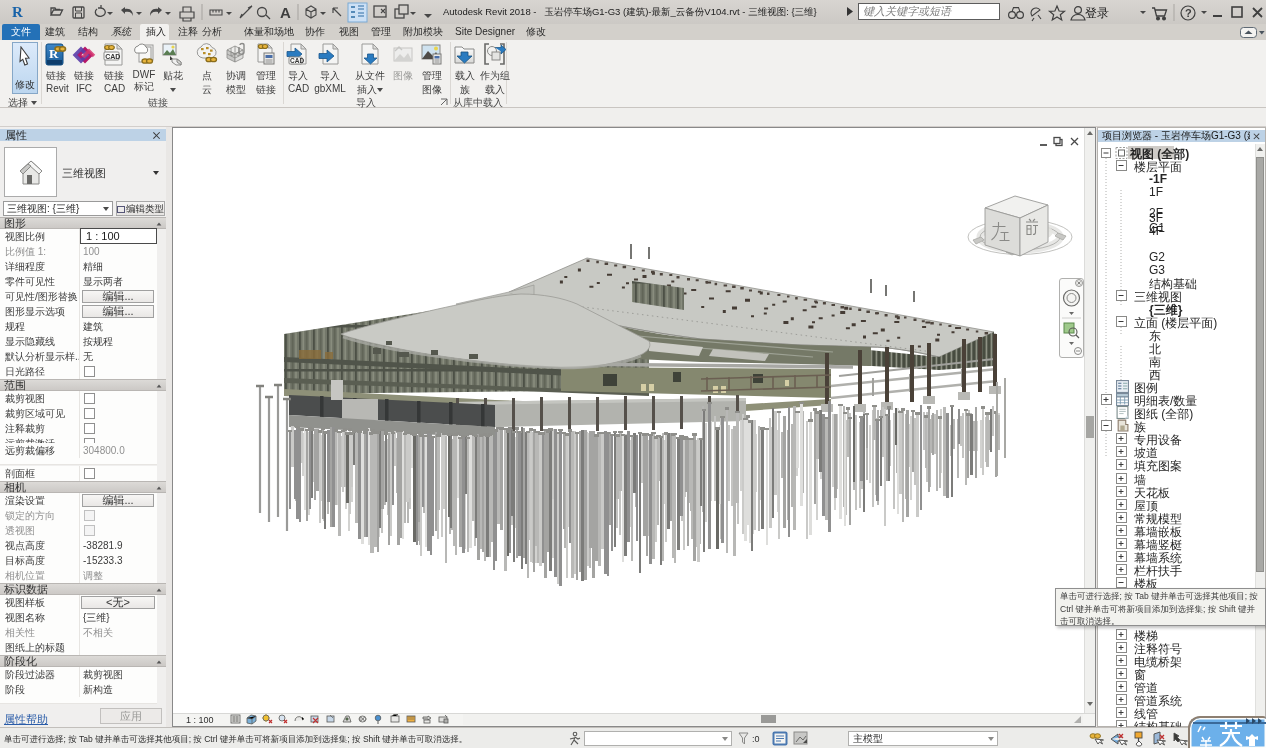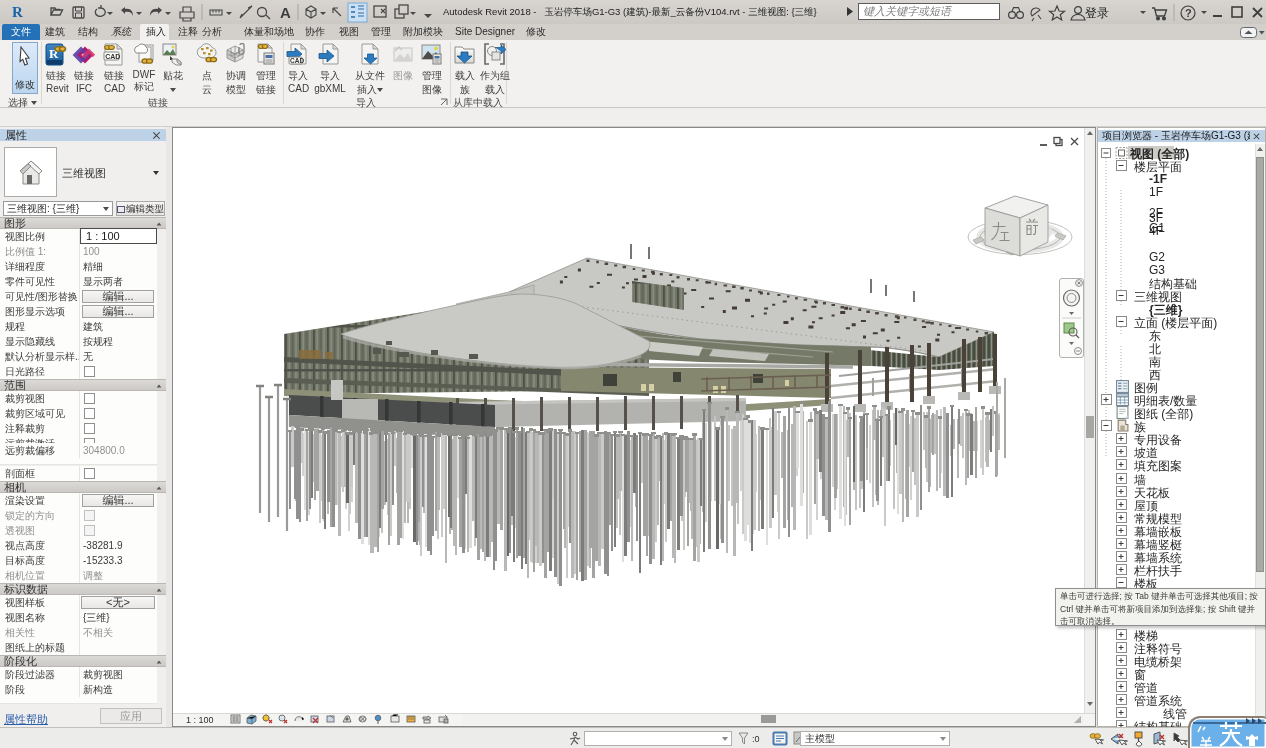--- a/index.html
+++ b/index.html
@@ -968,34 +968,35 @@
 <div class="tx trow" style="left:36px;top:552px;">管道</div>
 <svg class="abs" style="left:18px;top:566px" width="11" height="11" viewBox="0 0 11 11">
       <rect x="0.5" y="0.5" width="10" height="10" fill="#fff" stroke="#8a8a88"></rect>
       <path d="M2.5 5.5 h5 M5 3 v5" stroke="#3a3a3a"></path>
     </svg>
 <div class="tx trow" style="left:36px;top:565px;">管道系统</div>
 <svg class="abs" style="left:18px;top:579px" width="11" height="11" viewBox="0 0 11 11">
       <rect x="0.5" y="0.5" width="10" height="10" fill="#fff" stroke="#8a8a88"></rect>
       <path d="M2.5 5.5 h5 M5 3 v5" stroke="#3a3a3a"></path>
     </svg>
-<div class="tx trow" style="left:36px;top:578px;margin-left:29px;">线管</div>
+<div class="tx trow" style="left:36px;top:578px;">线管</div>
 <svg class="abs" style="left:18px;top:592px" width="11" height="11" viewBox="0 0 11 11">
       <rect x="0.5" y="0.5" width="10" height="10" fill="#fff" stroke="#8a8a88"></rect>
       <path d="M2.5 5.5 h5 M5 3 v5" stroke="#3a3a3a"></path>
     </svg>
 <div class="tx trow" style="left:36px;top:591px;">结构基础</div>
 
  <div class="abs" style="left:157px;top:16px;width:10px;height:582px;background:#f0f0ee;border-left:1px solid #e0e0de;"></div>
  <div class="tri-u abs" style="left:159px;top:19px;border-bottom-color:#6a6a68;"></div>
  <div class="abs" style="left:158px;top:29px;width:8px;height:415px;background:#a8a8a5;border:1px solid #8f8f8c;"></div>
  <div class="tri-d abs" style="left:159px;top:589px;border-top-color:#6a6a68;"></div>
 </div>
 
 <div class="abs" id="statusbar">
+ <div class="tx" style="left:4px;top:6px;font-size:8.5px;color:#2e2e2e;">单击可进行选择; 按 Tab 键并单击可选择其他项目; 按 Ctrl 键并单击可将新项目添加到选择集; 按 Shift 键并单击可取消选择。</div>
  <svg class="abs" style="left:566px;top:3px" width="16" height="16" viewBox="0 0 16 16">
       <g stroke="#5a5a58" stroke-width="1.1" fill="none">
         <circle cx="9" cy="3" r="1.8"></circle>
         <path d="M5 14 l3-5 1-3 3 2 2-1 M8 9 l4 4 M4 8 l4-1"></path>
       </g>
     </svg>
  <div class="abs" style="left:584px;top:3px;width:148px;height:15px;background:#fff;border:1px solid #b0b0ae;">
       <span class="tri-d" style="position:absolute;right:3px;top:5px;border-top-color:#8a8a88;"></span>
     </div>
  <svg class="abs" style="left:737px;top:4px" width="14" height="14" viewBox="0 0 14 14">
@@ -1005,21 +1006,21 @@
  <svg class="abs" style="left:772px;top:3px" width="16" height="15" viewBox="0 0 16 15">
       <rect x="0.5" y="0.5" width="15" height="14" rx="2" fill="#4a78b0"></rect>
       <rect x="2.5" y="2.5" width="11" height="10" fill="#f4f4f2"></rect>
       <path d="M4 5 h8 M4 7.5 h8 M4 10 h5" stroke="#4a78b0" stroke-width="1"></path>
     </svg>
  <svg class="abs" style="left:793px;top:3px" width="16" height="15" viewBox="0 0 16 15">
       <rect x="1" y="1" width="13" height="12" fill="#c8c8c6" stroke="#8a8a88"></rect>
       <path d="M3 11 l4-5 3 3 3-4" stroke="#6a6a68" fill="none"></path>
       <path d="M10 12 l4-4 v4 z" fill="#4a4a48"></path>
     </svg>
- <div class="abs" style="left:800px;top:3px;width:150px;height:15px;background:#fff;border:1px solid #b0b0ae;font-size:10px;line-height:13px;padding-left:4px;color:#2e2e2e;">主模型<span class="tri-d" style="position:absolute;right:3px;top:5px;border-top-color:#8a8a88;"></span></div>
+ <div class="abs" style="left:848px;top:3px;width:150px;height:15px;background:#fff;border:1px solid #b0b0ae;font-size:10px;line-height:13px;padding-left:4px;color:#2e2e2e;">主模型<span class="tri-d" style="position:absolute;right:3px;top:5px;border-top-color:#8a8a88;"></span></div>
  <svg class="abs" style="left:1088px;top:3px" width="100" height="17" viewBox="0 0 100 17">
   <g stroke="#4a4a48" stroke-width="0.9" fill="none">
    <g>
           <ellipse cx="5" cy="5" rx="3" ry="2.3" fill="#e8b43c" stroke="#8a6d1c"></ellipse>
           <ellipse cx="9.5" cy="5" rx="3" ry="2.3" fill="#e8b43c" stroke="#8a6d1c"></ellipse>
           <path d="M7 8 l3 5 1.5-2 3 2 -2-4 h3 z" fill="#fff"></path>
         </g>
    <g transform="translate(22,0)">
           <path d="M1 8 l7-5 v3 h4 M1 8 l7 5 v-3 h4" fill="#7ab0e0"></path>
           <path d="M9 3 l4 4 m0-4 l-4 4" stroke="#c03030" stroke-width="1.3"></path>

